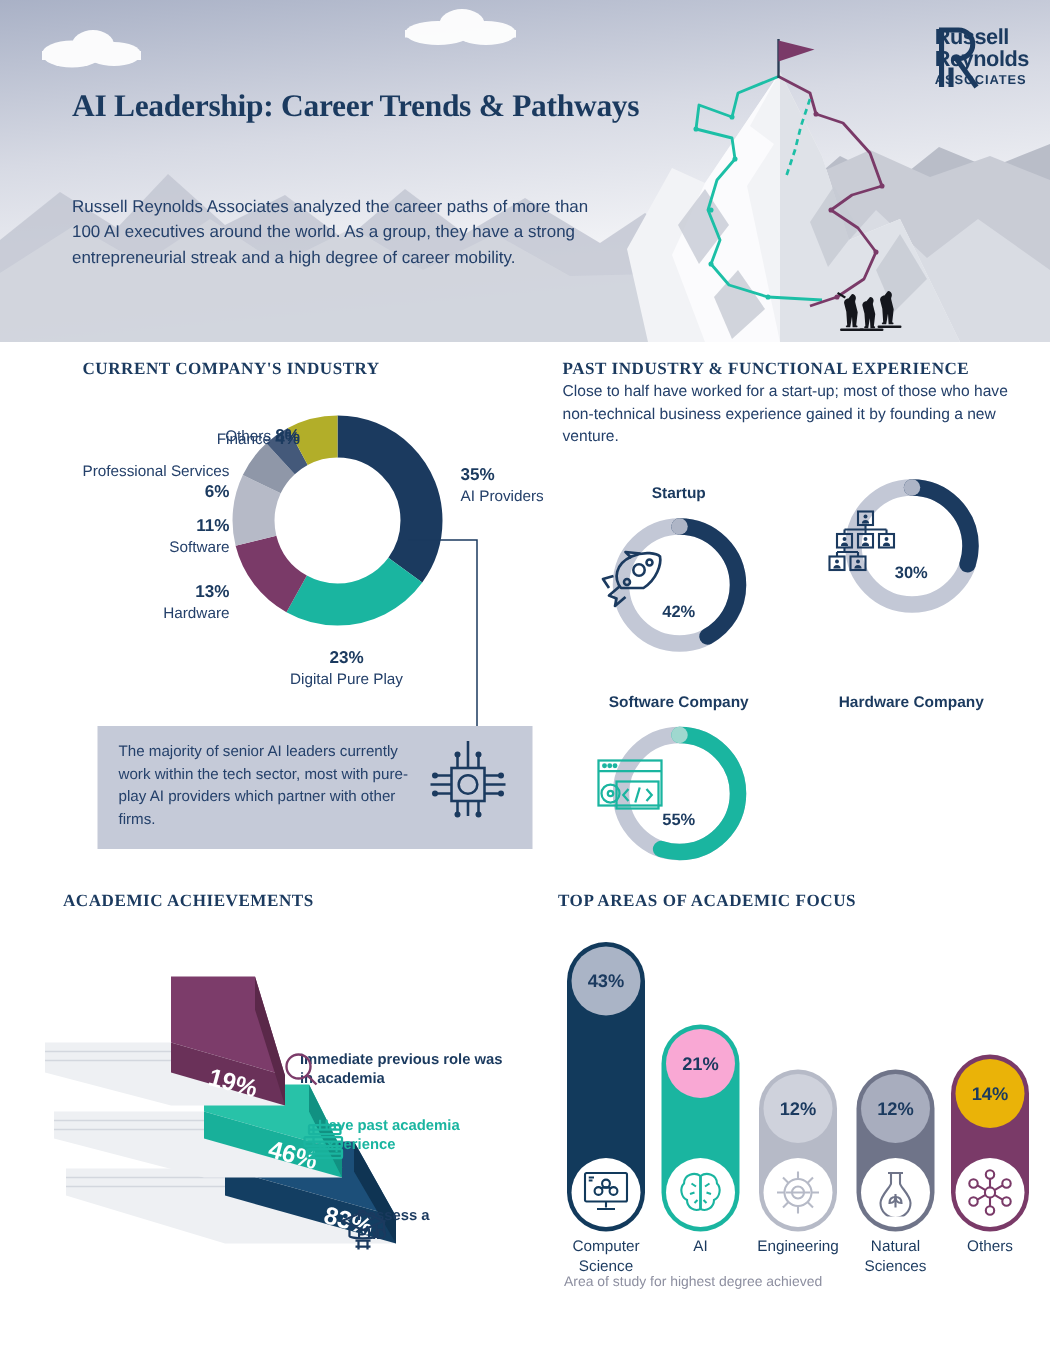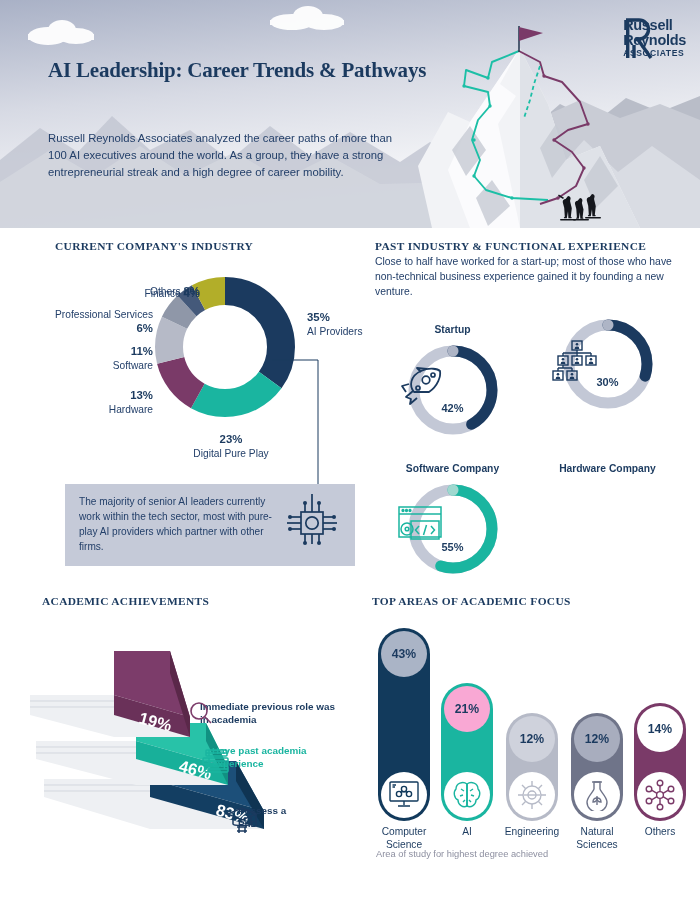--- a/index.html
+++ b/index.html
@@ -530,21 +530,21 @@
           </div>
         </div>
         <div class="bar-lbl" style="width:84px; left:-16px;">
           <span>Natural</span><br>
           <span>Sciences</span>
         </div>
       </div>
 
       <div class="bar-col" style="left:262px;">
         <div class="bar-pill" style="height:118px; background:#7a3a68;">
-          <div class="bar-top" style="background:#ffffff;">14%</div>
+          <div class="bar-top" style="background:#eab308;">14%</div>
           <div class="bar-ico">
             <svg width="32" height="32" viewBox="0 0 32 32">
               <g fill="none" stroke="#7a3a68" stroke-width="1.4">
                 <circle cx="16" cy="16" r="3.4"></circle>
                 <circle cx="16" cy="4" r="2.8"></circle>
                 <circle cx="27" cy="10" r="2.8"></circle>
                 <circle cx="27" cy="22" r="2.8"></circle>
                 <circle cx="16" cy="28" r="2.8"></circle>
                 <circle cx="5" cy="22" r="2.8"></circle>
                 <circle cx="5" cy="10" r="2.8"></circle>

